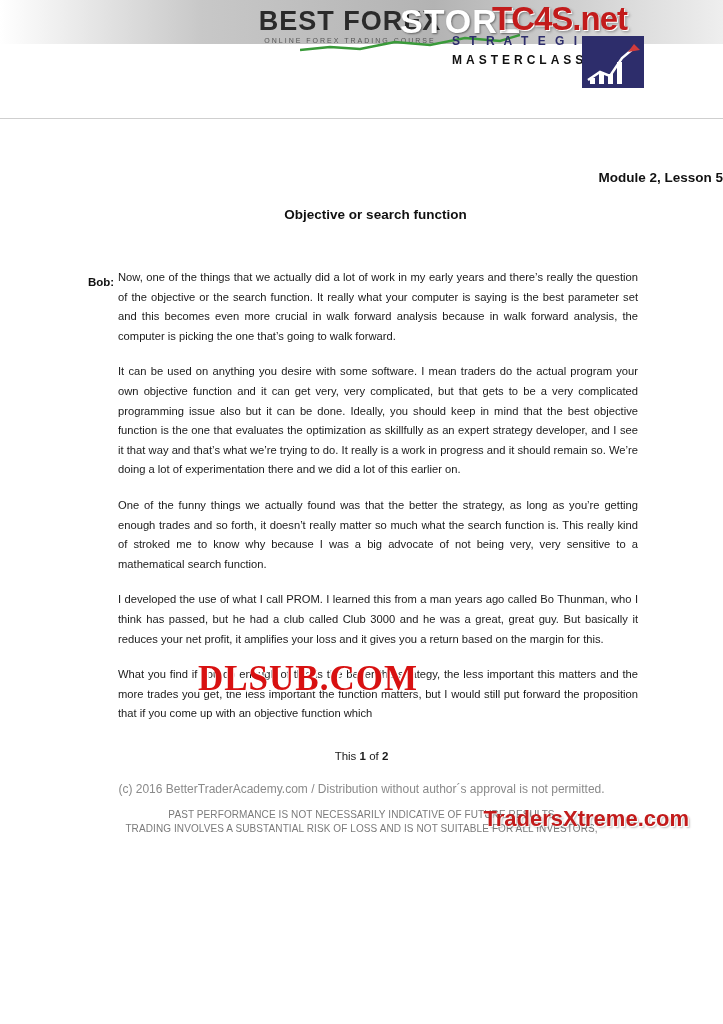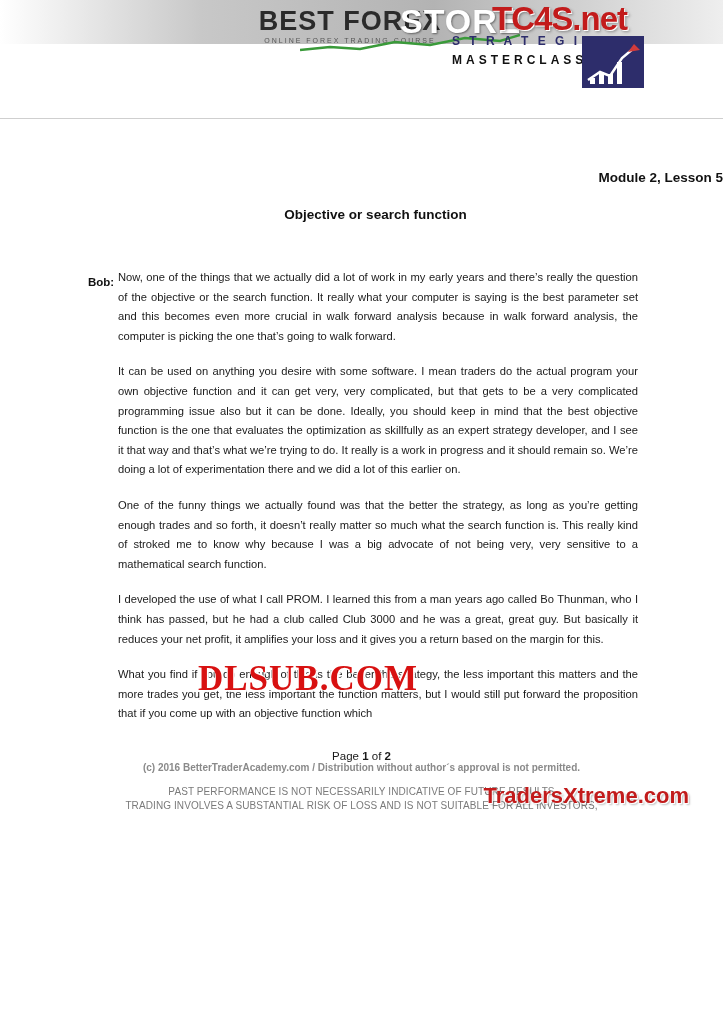--- a/index.html
+++ b/index.html
@@ -210,23 +210,23 @@
   .page-number {
     text-align: center;
     font-size: 11.5px;
     color: #1a1a1a;
     margin-top: 26px;
   }
   .page-number b { font-weight: bold; }
 
   .footer-copy {
     text-align: center;
-    font-size: 10px;
+    font-size: 12px;
     color: #8a8a8a;
-    font-weight: bold;
+    margin-top: 20px;
   }
   .footer-risk {
     text-align: center;
     font-size: 10px;
     color: #7a7a7a;
     line-height: 14px;
     margin-top: 12px;
     letter-spacing: 0.1px;
   }
   .footer-brand {
@@ -291,21 +291,21 @@
       <p>It can be used on anything you desire with some software. I mean traders do the actual program your own objective function and it can get very, very complicated, but that gets to be a very complicated programming issue also but it can be done. Ideally, you should keep in mind that the best objective function is the one that evaluates the optimization as skillfully as an expert strategy developer, and I see it that way and that’s what we’re trying to do. It really is a work in progress and it should remain so. We’re doing a lot of experimentation there and we did a lot of this earlier on.</p>
       <p>One of the funny things we actually found was that the better the strategy, as long as you’re getting enough trades and so forth, it doesn’t really matter so much what the search function is. This really kind of stroked me to know why because I was a big advocate of not being very, very sensitive to a mathematical search function.</p>
       <p>I developed the use of what I call PROM. I learned this from a man years ago called Bo Thunman, who I think has passed, but he had a club called Club 3000 and he was a great, great guy. But basically it reduces your net profit, it amplifies your loss and it gives you a return based on the margin for this.</p>
       <p>What you find if you do enough of this is the better the strategy, the less important this matters and the more trades you get, the less important the function matters, but I would still put forward the proposition that if you come up with an objective function which</p>
     </div>
   </div>
 
   <div class="watermark">DLSUB.COM</div>
 
   <div class="page-number">
-    <span>Page</span>
+    <span>This</span>
     <b>1</b>
     <span>of</span>
     <b>2</b>
   </div>
 
   <div class="footer-copy">(c) 2016 BetterTraderAcademy.com / Distribution without author´s approval is not permitted.</div>
 
   <div class="footer-risk">
     <div>PAST PERFORMANCE IS NOT NECESSARILY INDICATIVE OF FUTURE RESULTS</div>
     <div>TRADING INVOLVES A SUBSTANTIAL RISK OF LOSS AND IS NOT SUITABLE FOR ALL INVESTORS,</div>

